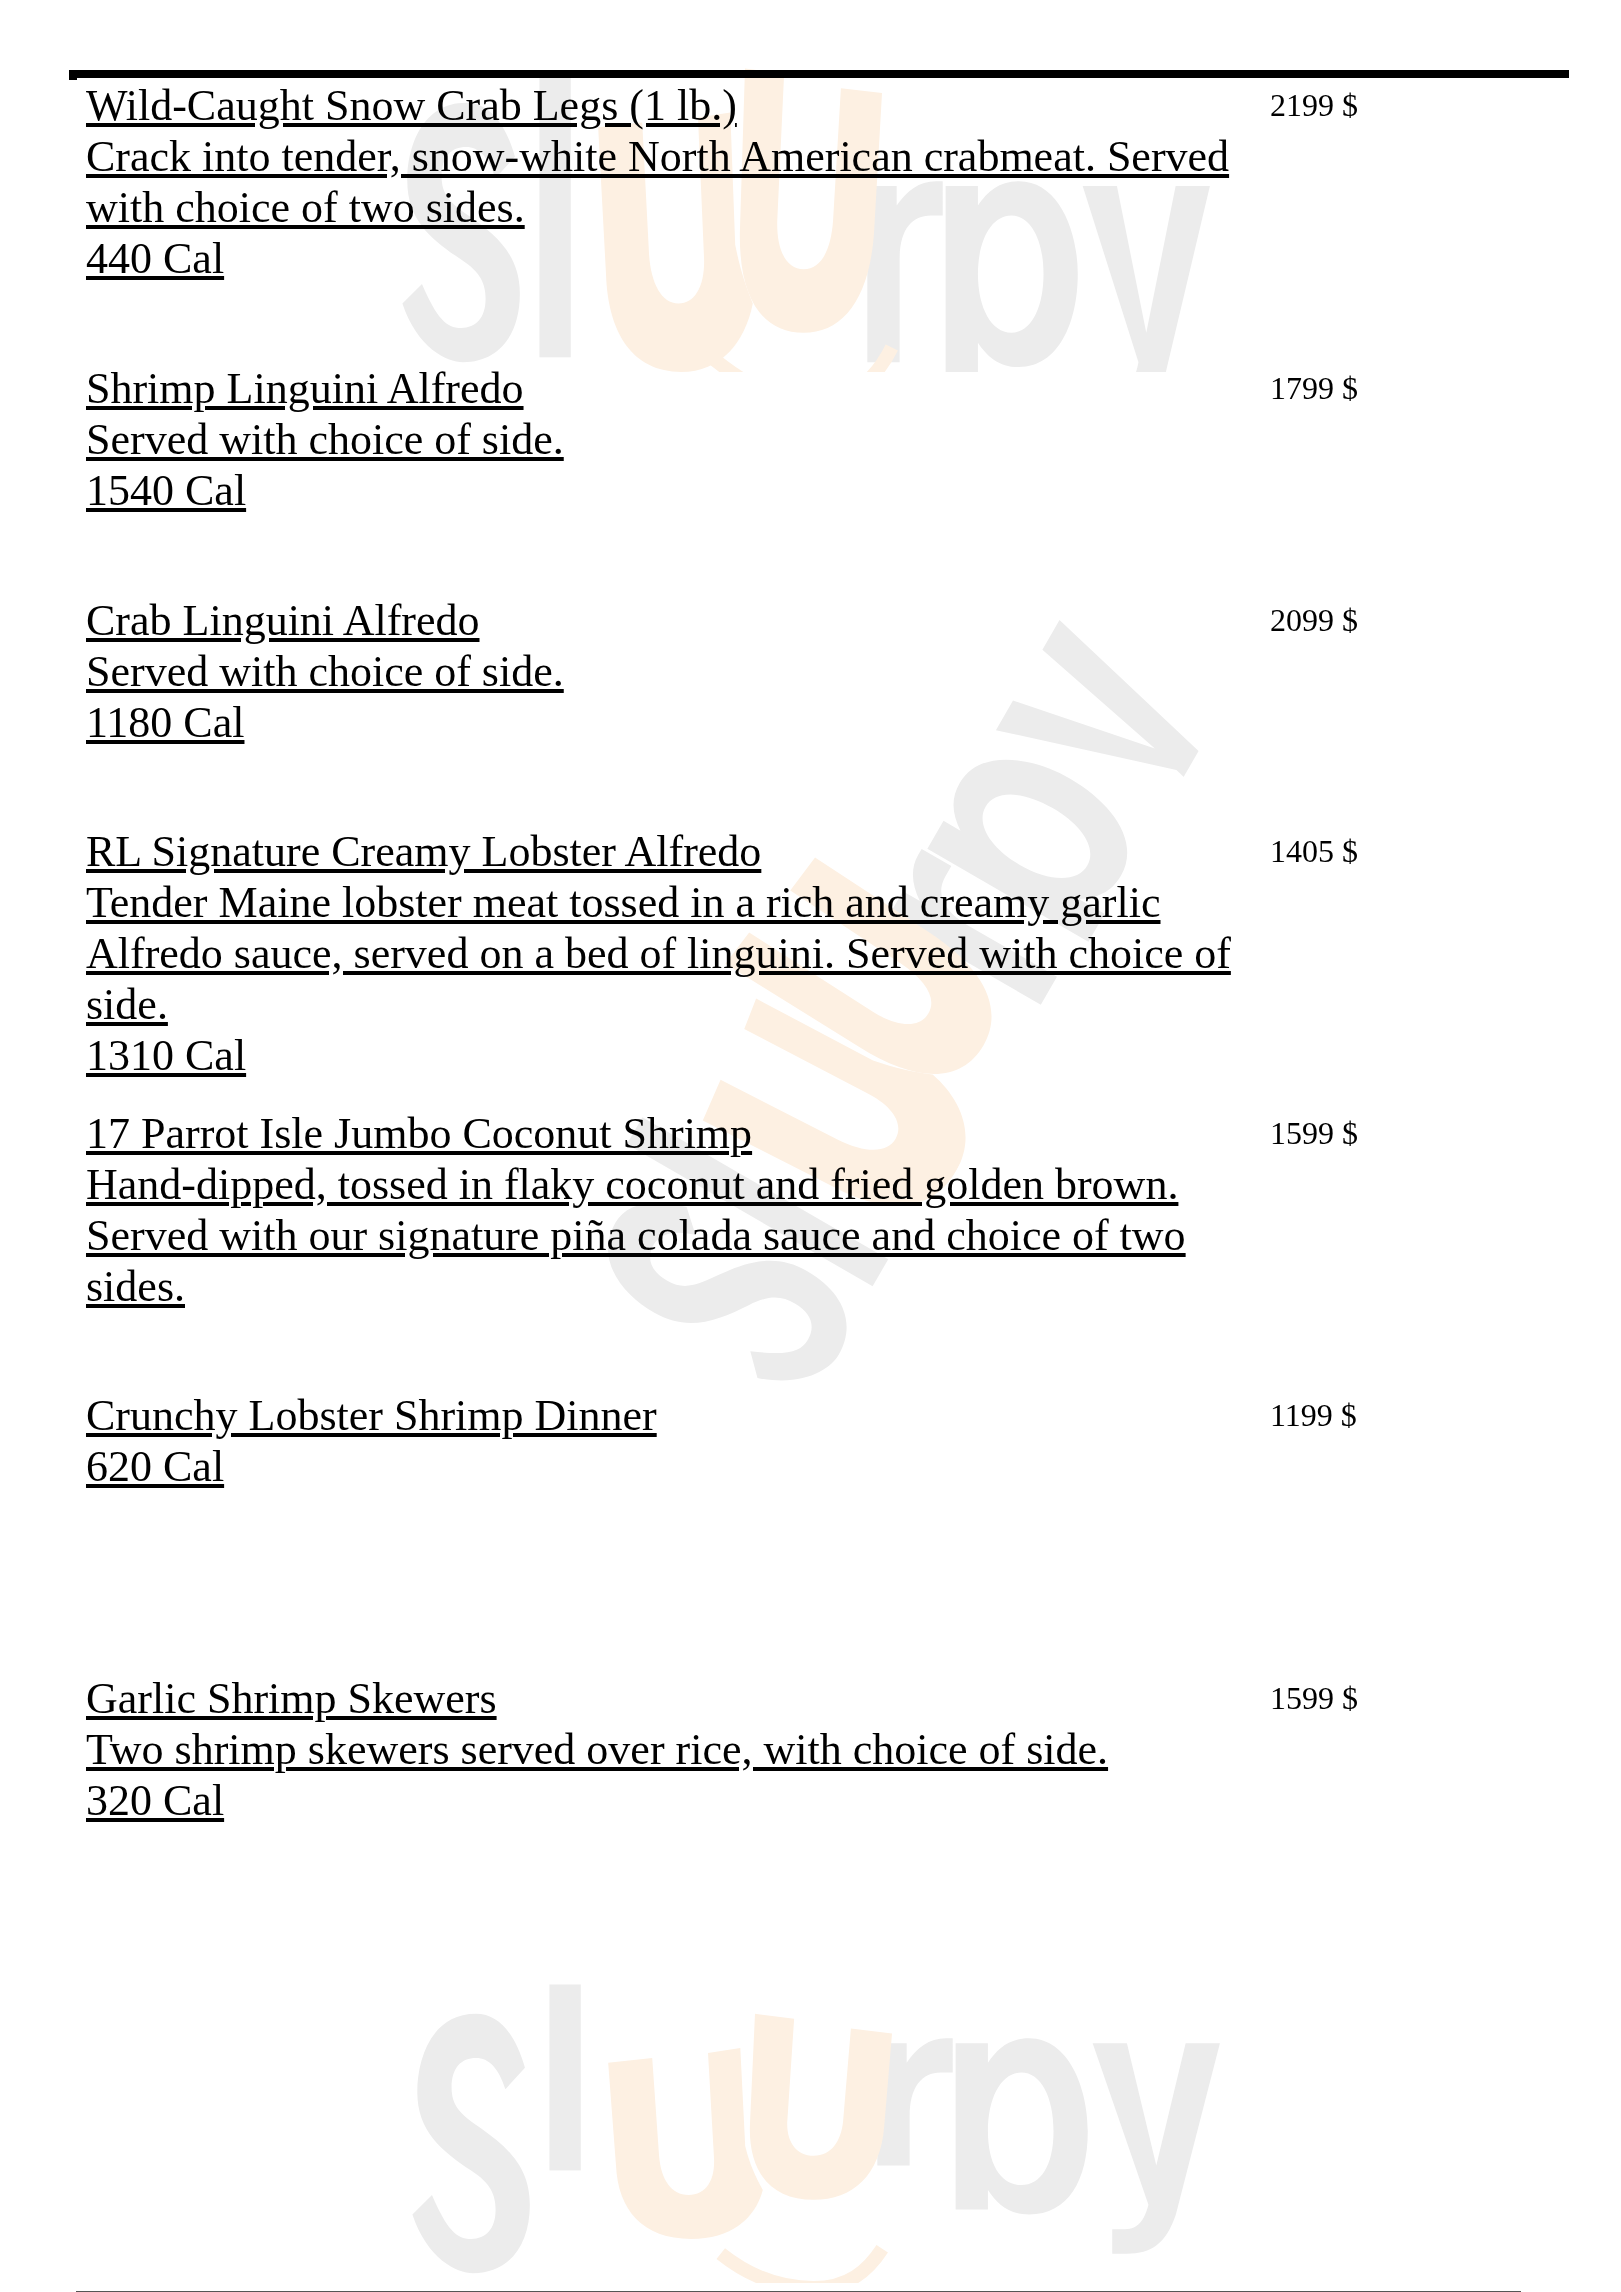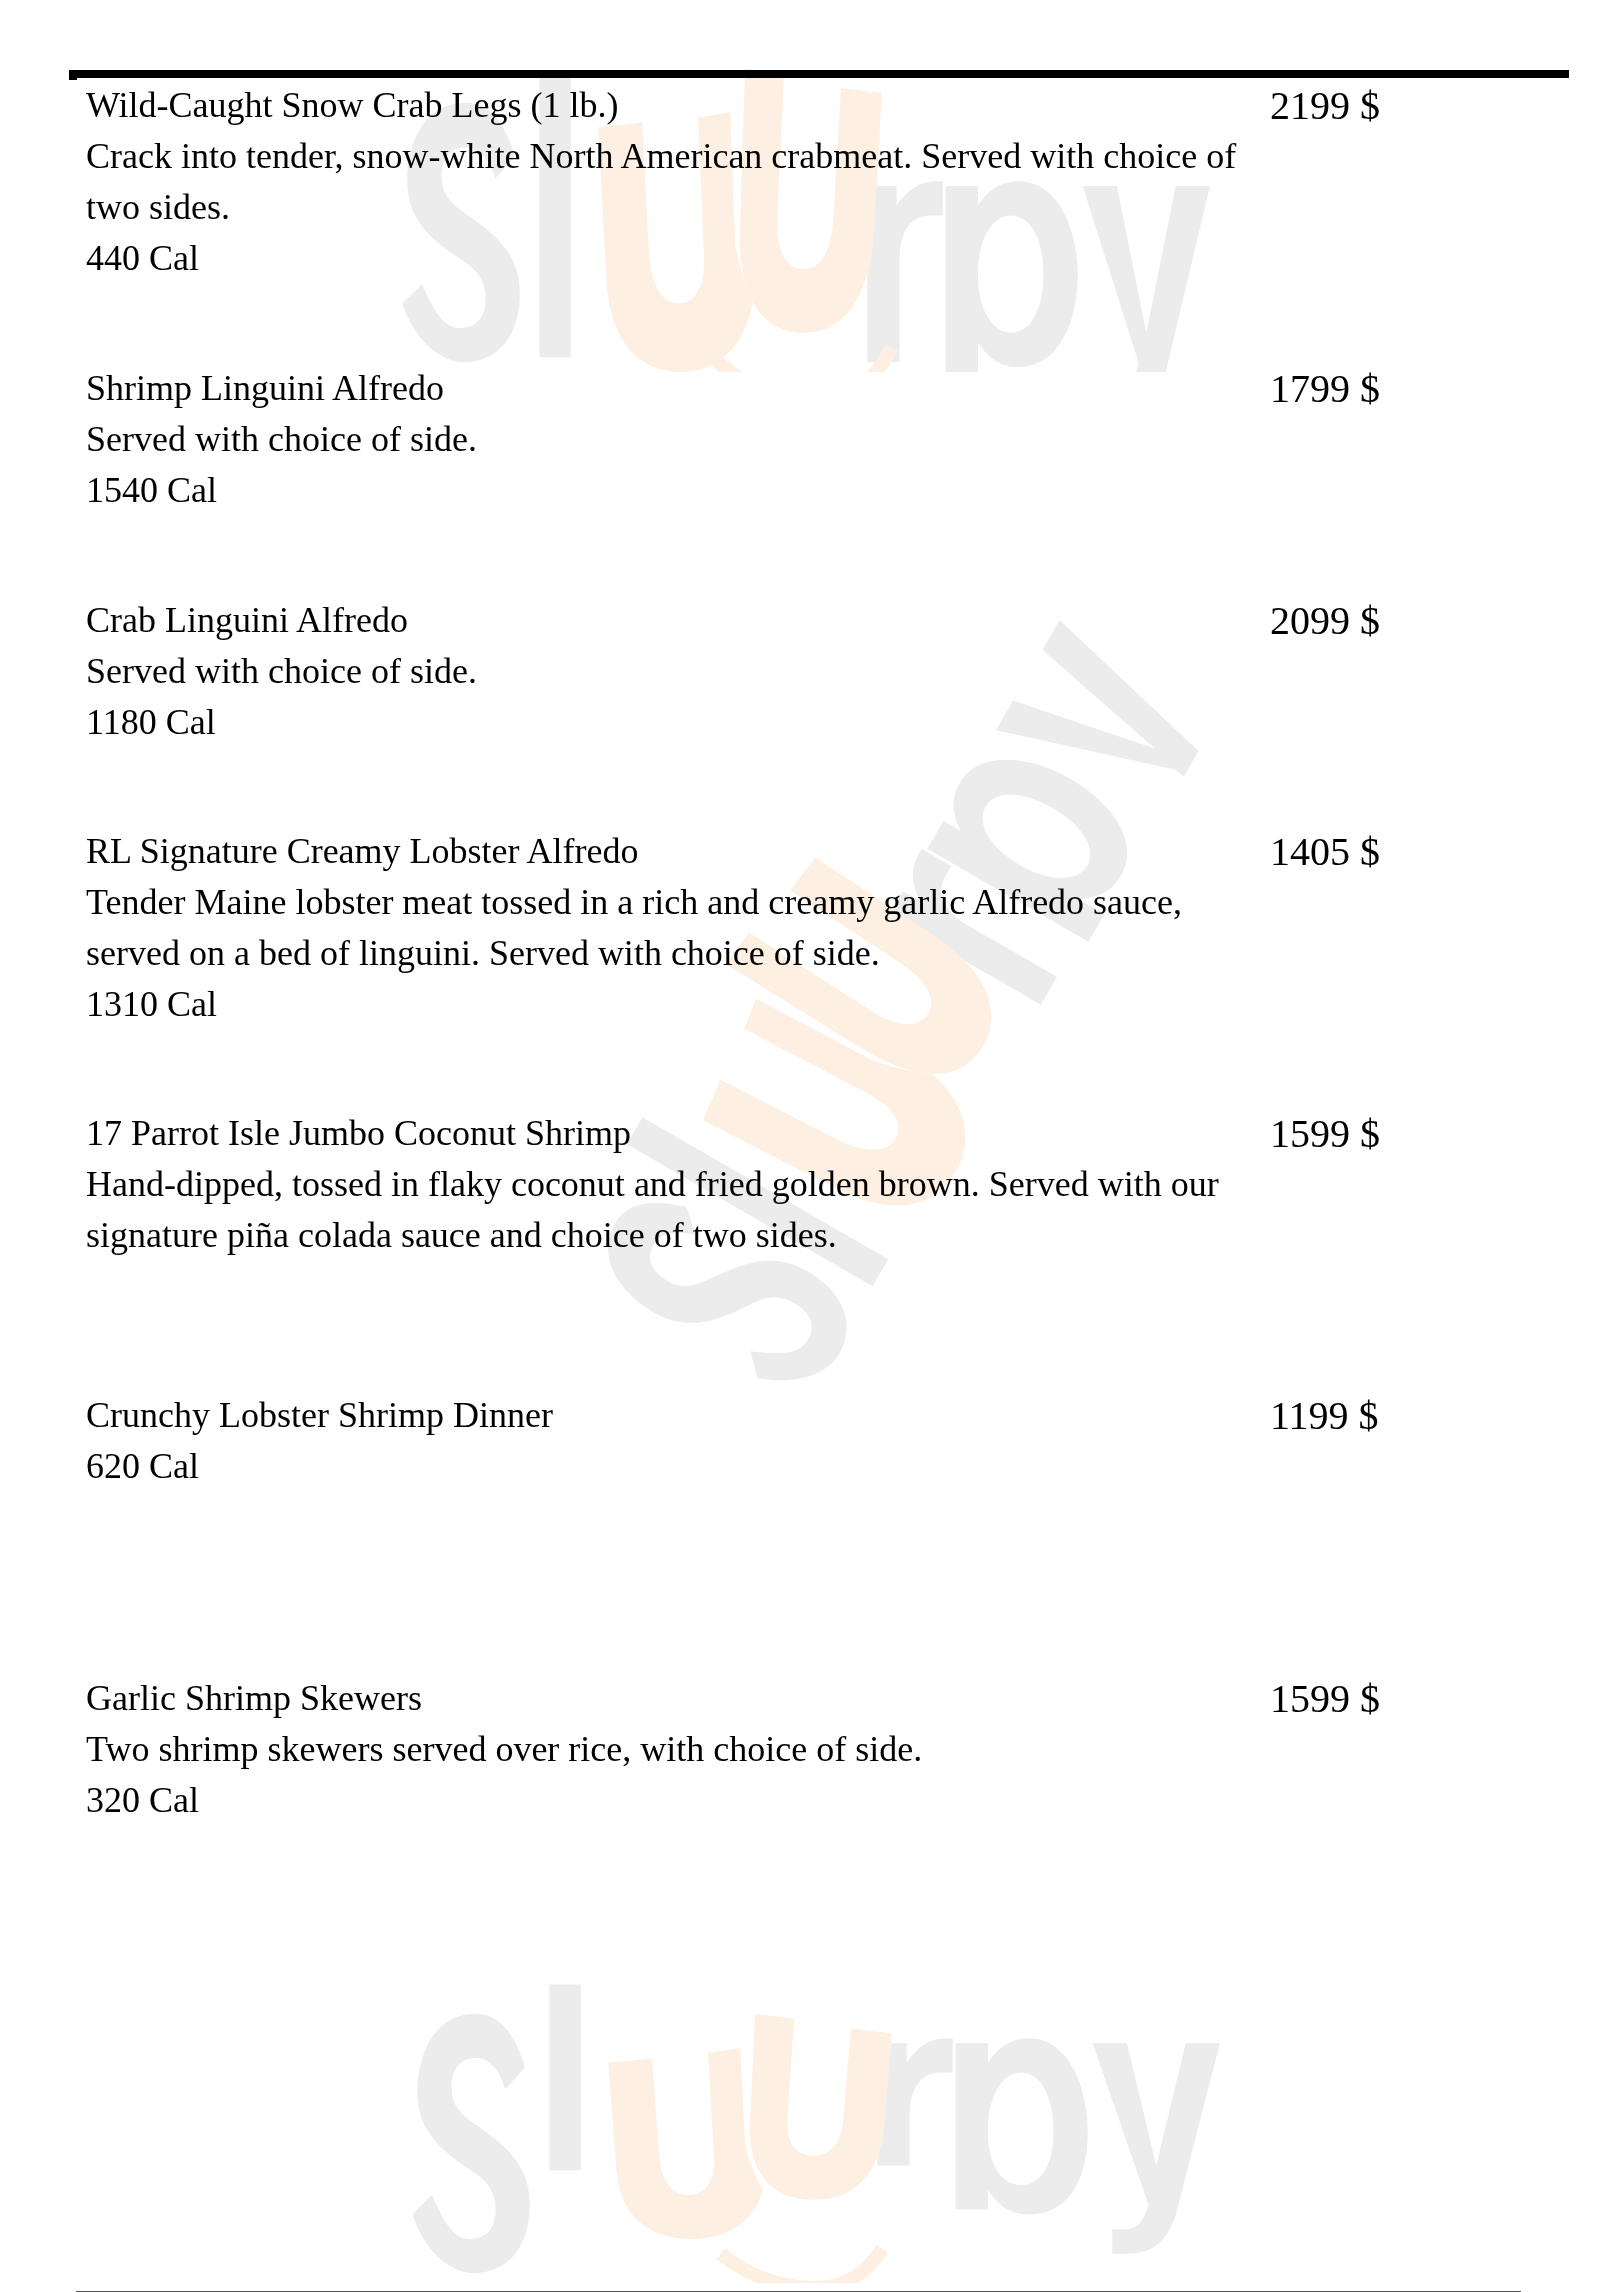--- a/index.html
+++ b/index.html
@@ -58,31 +58,32 @@
     .menu-item {
       position: absolute;
       left: 0;
       width: 1470px;
     }
     .item-text {
       position: absolute;
       left: 0;
       top: 0;
       width: 1157px;
-      font-size: 36px;
+      font-size: 44px;
       line-height: 51px;
+      text-decoration: underline;
     }
     .item-name, .item-desc, .item-cal {
       display: block;
     }
     .item-price {
       position: absolute;
       left: 1184px;
       top: 0;
-      font-size: 40px;
+      font-size: 32px;
       line-height: 51px;
       white-space: nowrap;
     }
   </style>
 </head>
 <body>
 
 <div class="watermark" style="left:392px; top:49px;">
   <svg width="843" height="323" viewBox="0 0 860 330">
     <g fill="#ececec">

